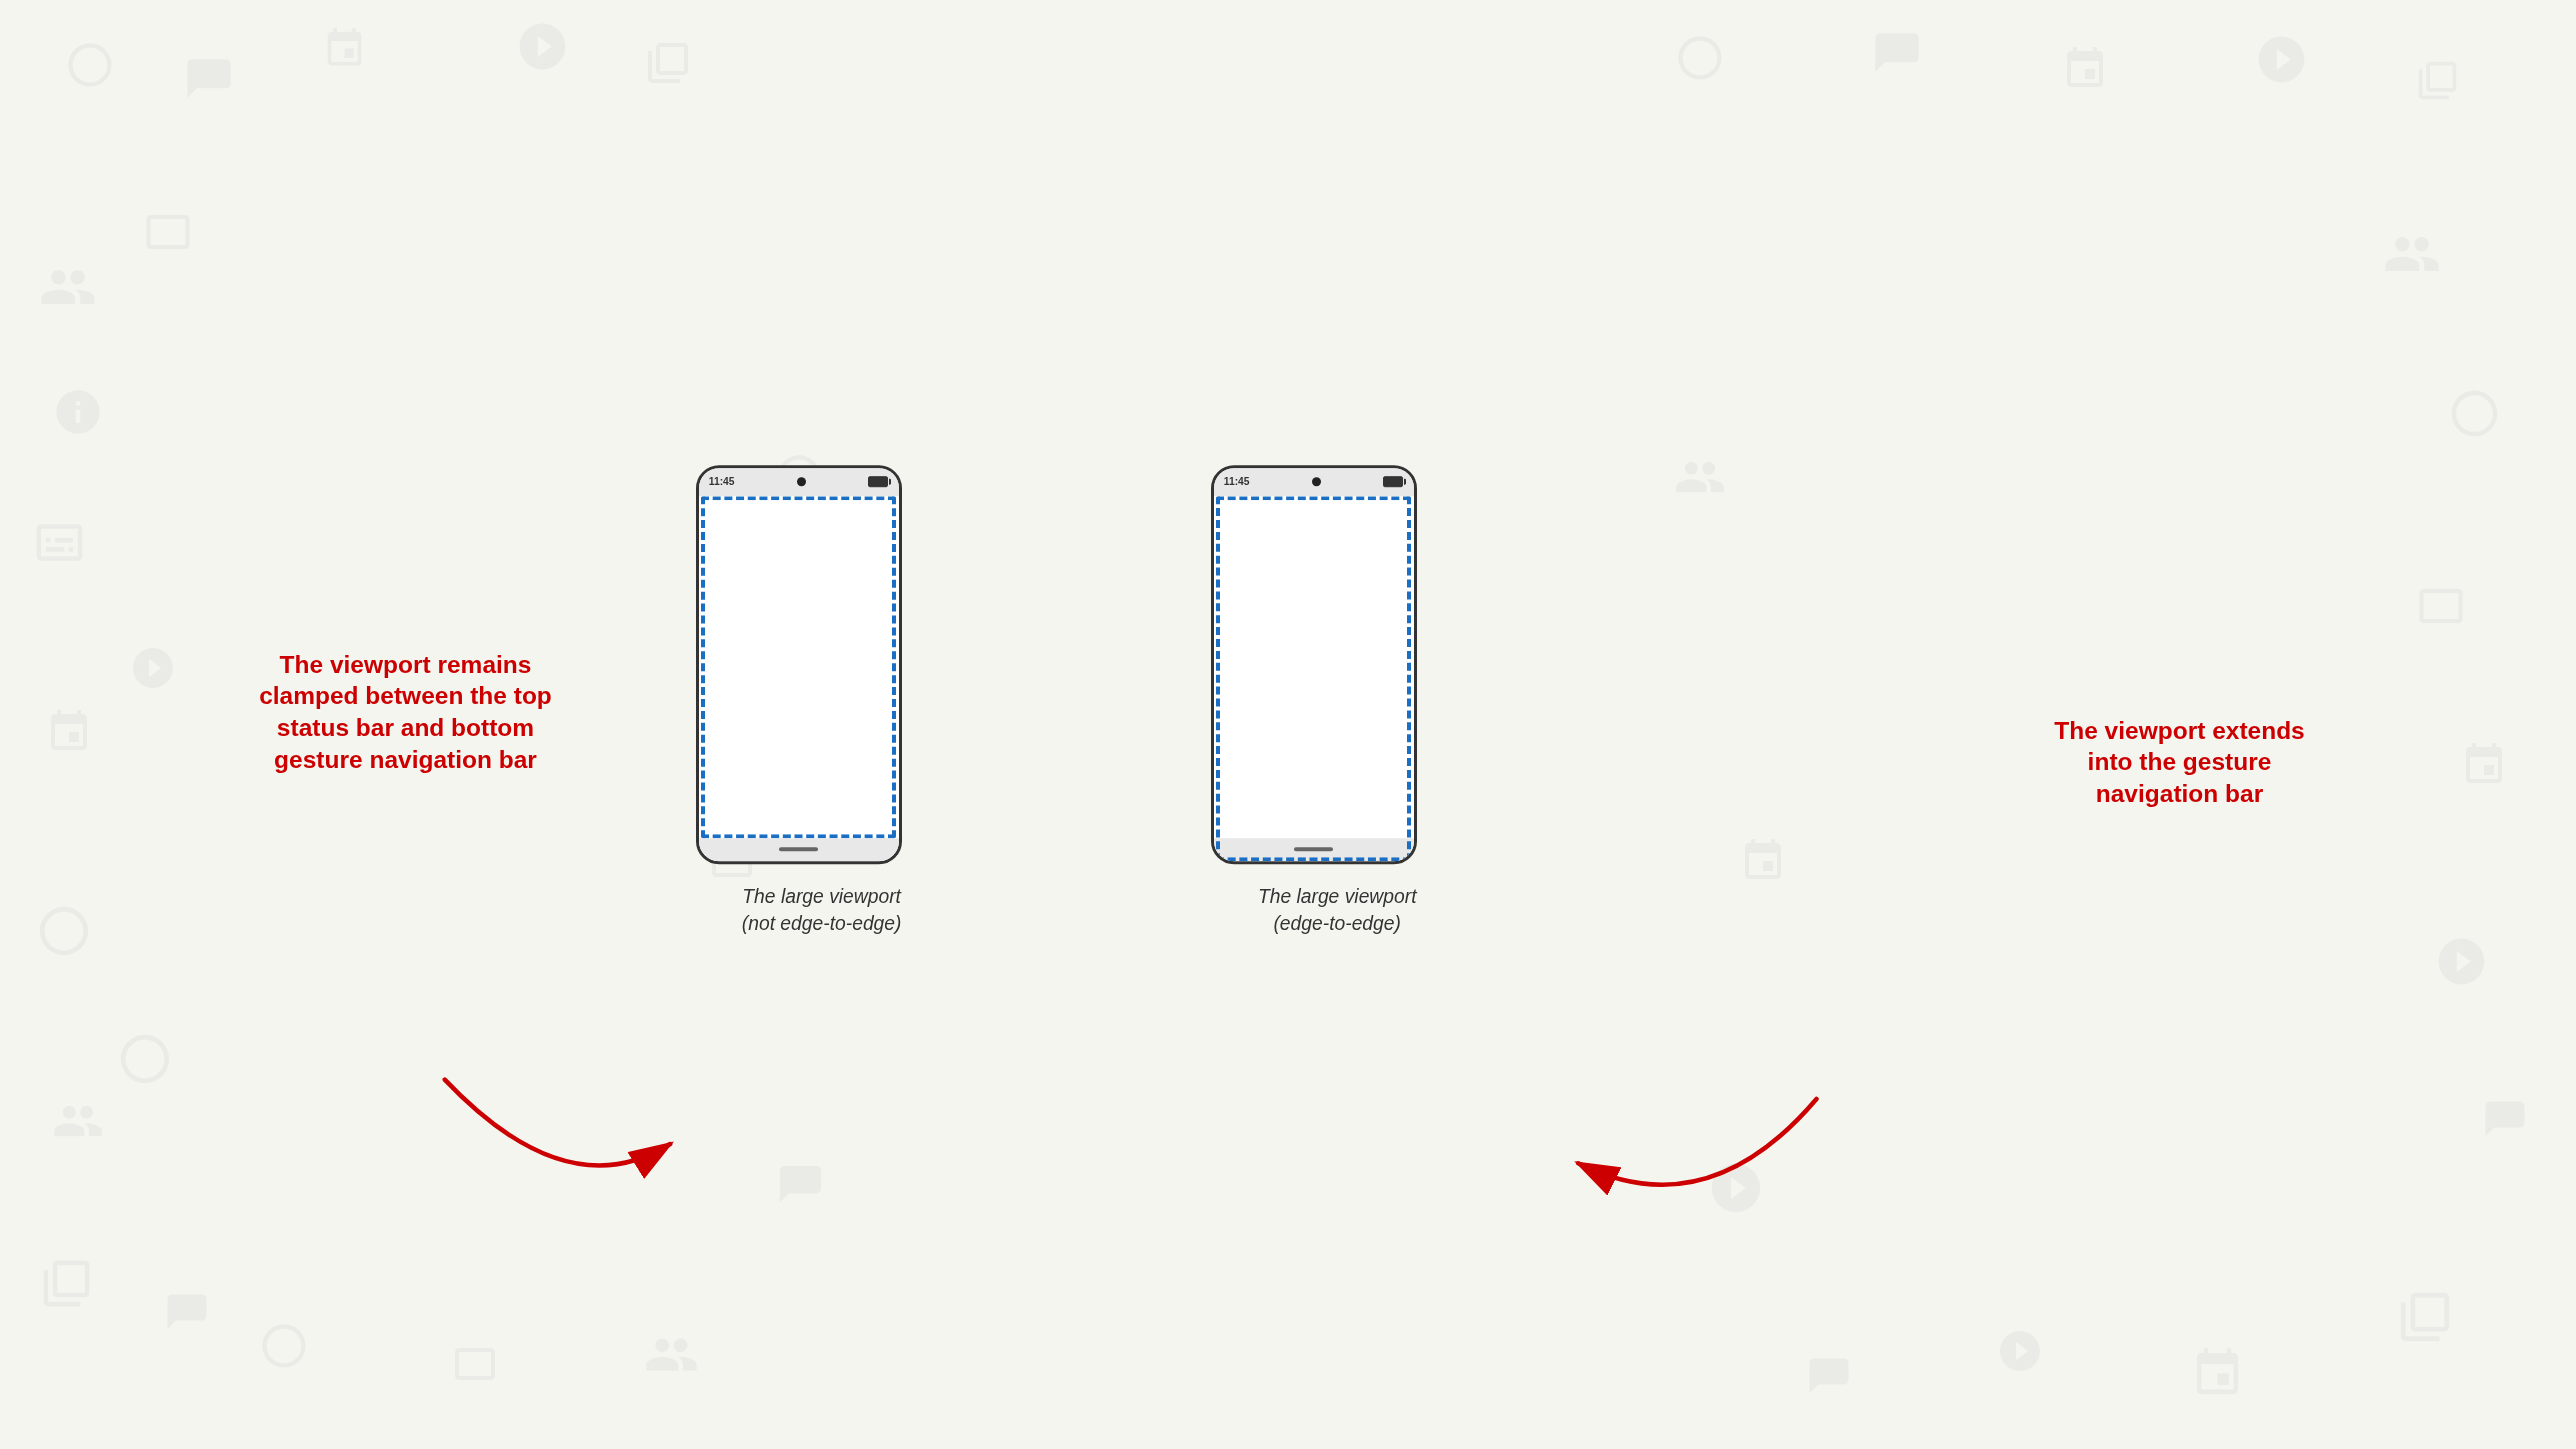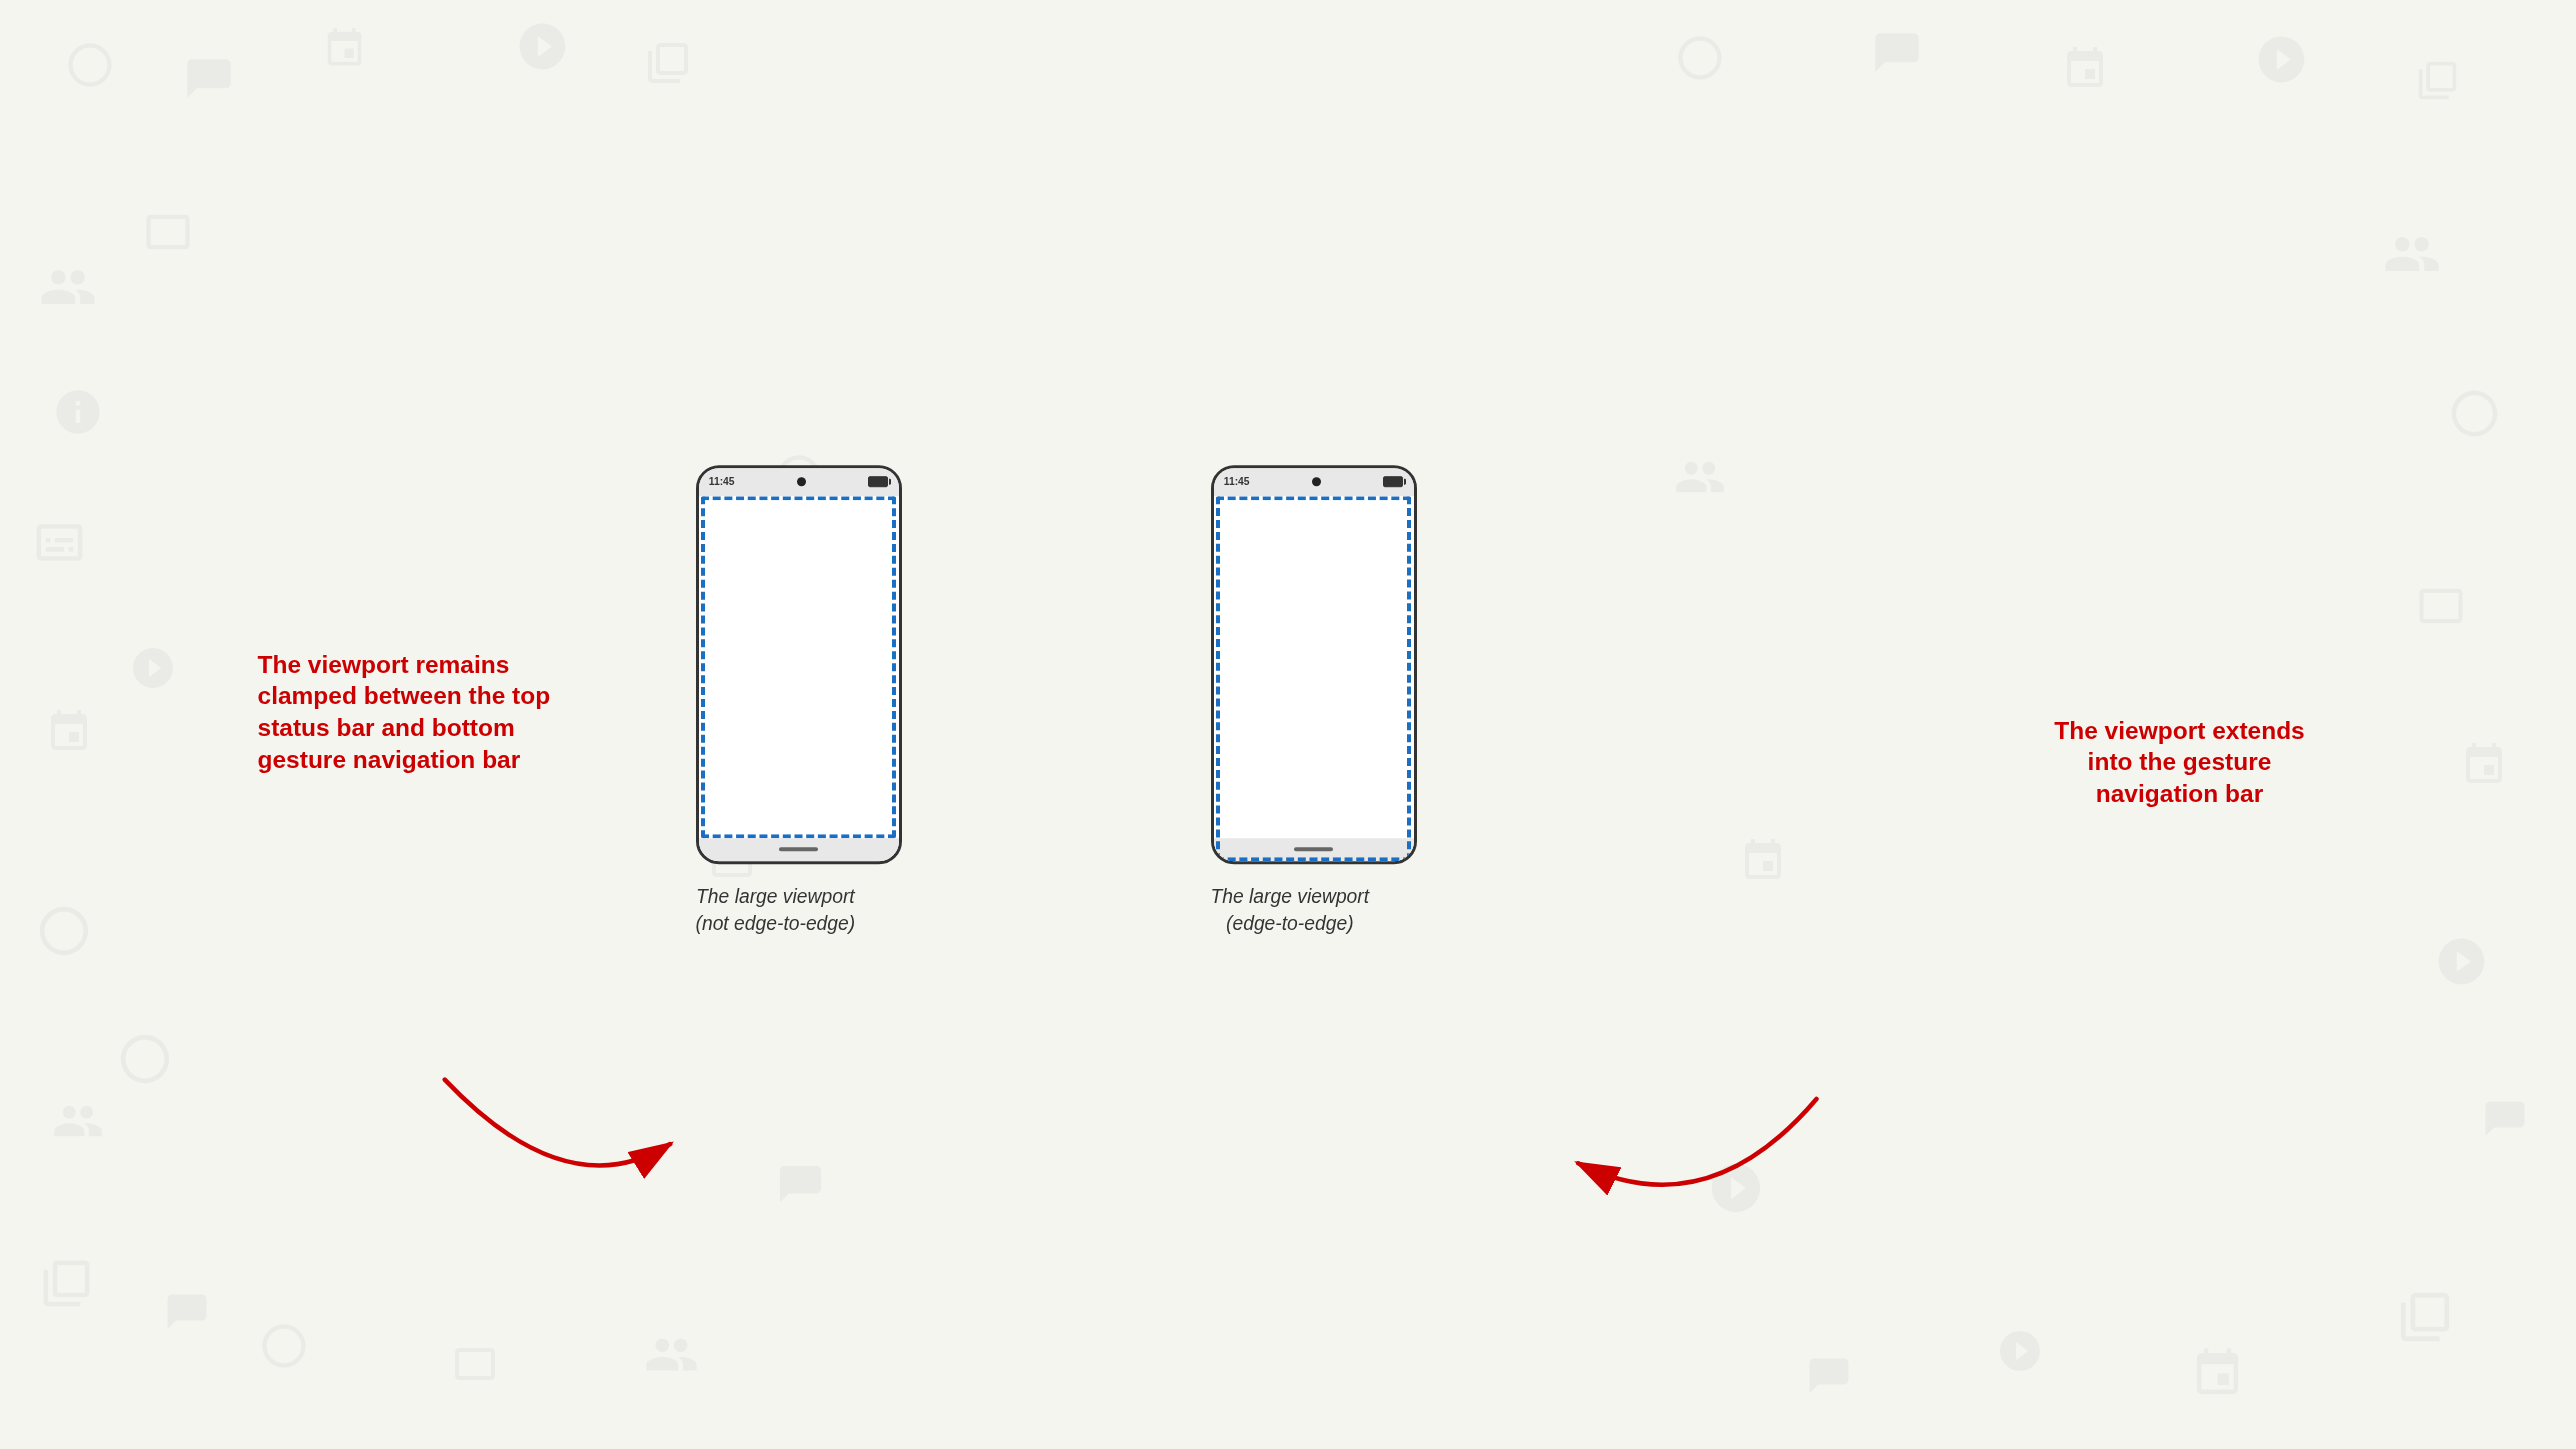--- a/index.html
+++ b/index.html
@@ -30,21 +30,21 @@
       align-items: center;
       justify-content: center;
       gap: 180px;
       position: relative;
     }
 
     
     .phone-wrapper {
       display: flex;
       flex-direction: column;
-      align-items: flex-start;
+      align-items: flex-end;
       position: relative;
     }
 
     .phone {
       width: 206px;
       height: 399px;
       border: 3.9px solid #333;
       border-radius: 23px;
       background: #fff;
       position: relative;
@@ -398,21 +398,21 @@
   <div class="bg-cell" style="top:1159px; left:1707px;">
     <svg width="58" height="58" viewBox="0 0 24 24">
         <path d="M12 2C6.48 2 2 6.48 2 12s4.48 10 10 10 10-4.48 10-10S17.52 2 12 2zm-2 14.5v-9l6 4.5-6 4.5z"></path>
       </svg>
   </div>
 </div>
 
 <div class="main-content">
   <div class="phones-row" style="position: relative; width: 2061px;">
 
-    <div class="annotation annotation-left" style="position: absolute; left: 0px; top: 50%; transform: translateY(-60%); width: 296px; text-align: left;">The viewport remains clamped between the top status bar and bottom gesture navigation bar</div>
+    <div class="annotation annotation-left" style="position: absolute; left: 0px; top: 50%; transform: translateY(-60%); width: 296px; text-align: center;">The viewport remains clamped between the top status bar and bottom gesture navigation bar</div>
 
     <div class="phone-wrapper" style="position: absolute; left: 438px; top: 50%; transform: translateY(-55%);">
       <div class="phone phone-left">
         <div class="status-bar">
           <span class="status-time">11:45</span>
           <div class="camera-dot"></div>
           <div class="battery-icon"></div>
         </div>
 
         <div style="flex: 1; background: #fff; position: relative; height: calc(100% - 52px);">

